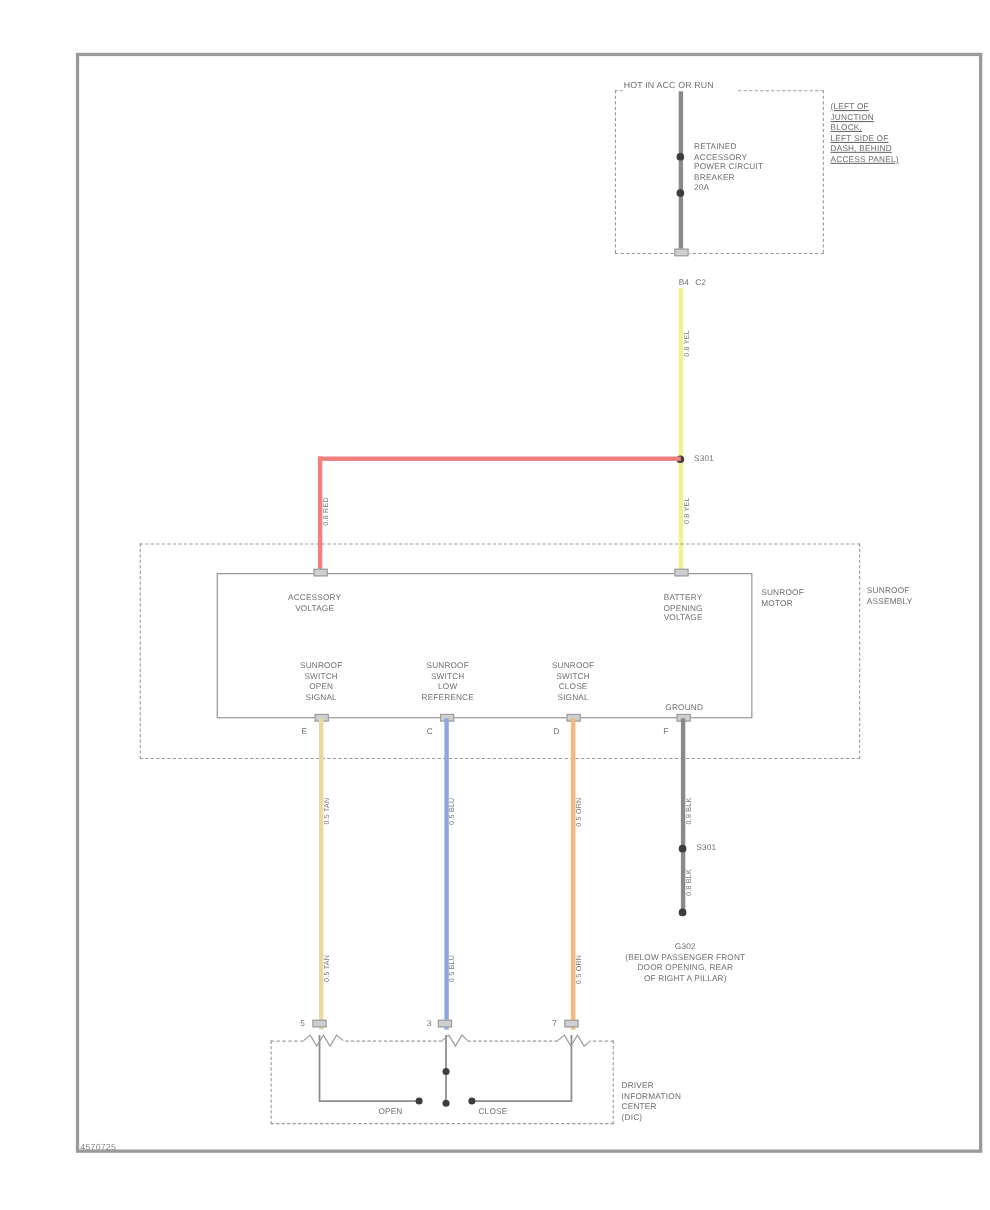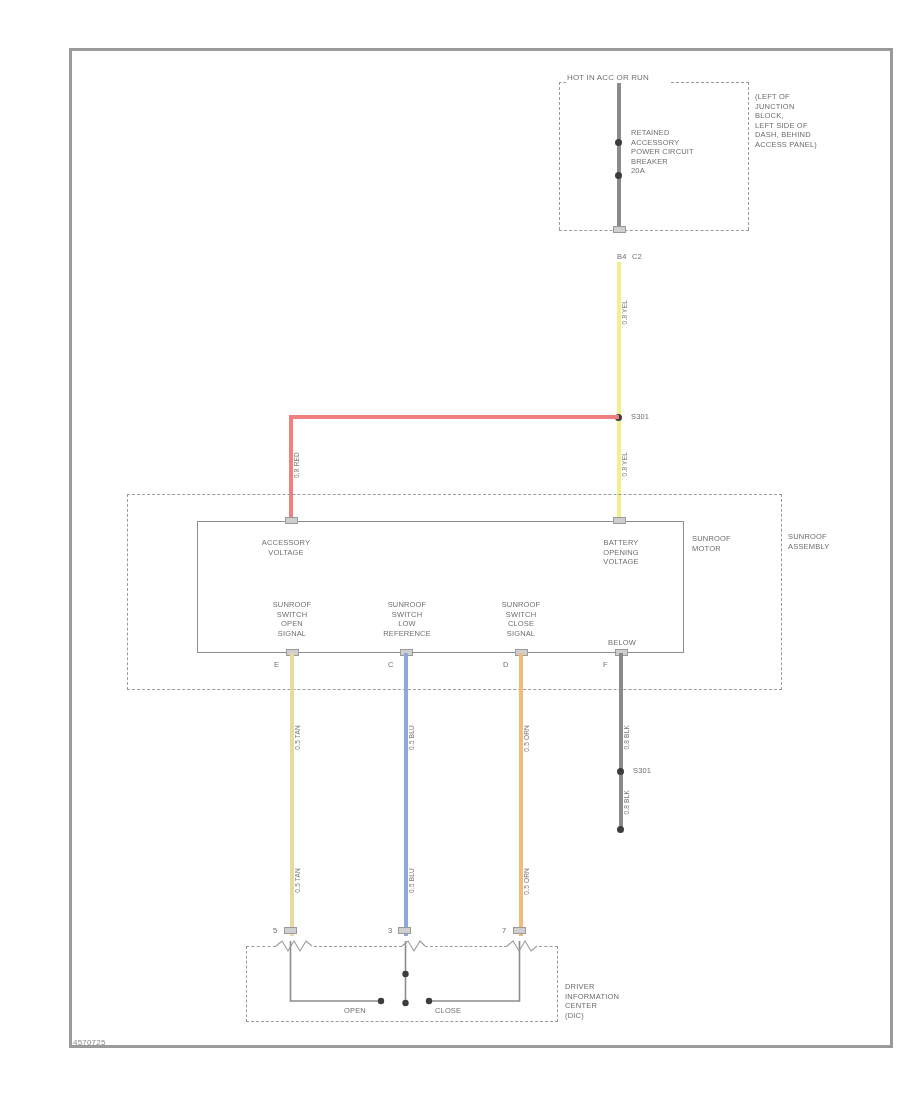--- a/index.html
+++ b/index.html
@@ -53,21 +53,21 @@
   <div class="frame"></div>
 
   <div class="dash-l" style="left:528px;top:82px;height:148px;"></div>
   <div class="dash-b" style="left:528px;top:230px;width:190px;"></div>
   <div class="dash-r" style="left:717px;top:82px;height:148px;"></div>
   <div class="dash-t" style="left:528px;top:82px;width:7px;"></div>
   <div class="dash-t" style="left:640px;top:82px;width:78px;"></div>
 
   <div class="lbl" style="left:536px;top:73px;font-size:8px;">HOT IN ACC OR RUN</div>
 
-  <div class="ttl" style="left:724px;top:92px;width:110px;">(LEFT OF
+  <div class="ttl" style="left:724px;top:92px;width:110px;text-decoration:underline;">(LEFT OF
 JUNCTION
 BLOCK,
 LEFT SIDE OF
 DASH, BEHIND
 ACCESS PANEL)</div>
 
   <div class="wire wv" id="w-brk-top" style="left:586px;top:83px;height:60px;background:#8A8A8A;"></div>
   <div class="wire wv" id="w-brk-mid" style="left:586px;top:143px;height:33px;background:#8A8A8A;"></div>
   <div class="wire wv" id="w-brk-bot" style="left:586px;top:176px;height:56px;background:#8A8A8A;"></div>
 
@@ -125,21 +125,21 @@
 OPEN
 SIGNAL</div>
   <div class="lbl lbl-c" style="left:330px;top:600px;width:92px;">SUNROOF
 SWITCH
 LOW
 REFERENCE</div>
   <div class="lbl lbl-c" style="left:444px;top:600px;width:92px;">SUNROOF
 SWITCH
 CLOSE
 SIGNAL</div>
-  <div class="lbl lbl-c" style="left:551px;top:638px;width:80px;">BELOW</div>
+  <div class="lbl lbl-c" style="left:551px;top:638px;width:80px;">GROUND</div>
 
   <div class="pin" style="left:255px;top:649px;"></div>
   <div class="pin" style="left:369px;top:649px;"></div>
   <div class="pin" style="left:484px;top:649px;"></div>
   <div class="pin" style="left:584px;top:649px;"></div>
 
   <div class="lbl" style="left:243px;top:660px;">E</div>
   <div class="lbl" style="left:357px;top:660px;">C</div>
   <div class="lbl" style="left:472px;top:660px;">D</div>
   <div class="lbl" style="left:572px;top:660px;">F</div>
@@ -159,20 +159,24 @@
   <div class="wire wv" id="w-blk-a" style="left:588px;top:653px;height:118px;background:#8A8A8A;"></div>
   <div class="wire wv" id="w-blk-b" style="left:588px;top:771px;height:59px;background:#8A8A8A;"></div>
 
   <div class="vtag" style="left:592px;top:725px;">0.8 BLK</div>
   <div class="vtag" style="left:592px;top:790px;">0.8 BLK</div>
 
   <div class="dot" style="left:586px;top:768px;"></div>
   <div class="lbl" style="left:602px;top:766px;">S301</div>
   <div class="dot" style="left:586px;top:826px;"></div>
 
+  <div class="lbl lbl-c" style="left:512px;top:856px;width:160px;">G302
+(BELOW PASSENGER FRONT
+DOOR OPENING, REAR
+OF RIGHT A PILLAR)</div>
 
   <div class="dash-l" style="left:215px;top:946px;height:76px;"></div>
   <div class="dash-b" style="left:215px;top:1021px;width:312px;"></div>
   <div class="dash-r" style="left:526px;top:946px;height:76px;"></div>
   <div class="dash-t" style="left:215px;top:946px;width:30px;"></div>
   <div class="dash-t" style="left:283px;top:946px;width:88px;"></div>
   <div class="dash-t" style="left:394px;top:946px;width:82px;"></div>
   <div class="dash-t" style="left:508px;top:946px;width:19px;"></div>
 
   <div class="ttl" style="left:534px;top:982px;width:90px;">DRIVER

